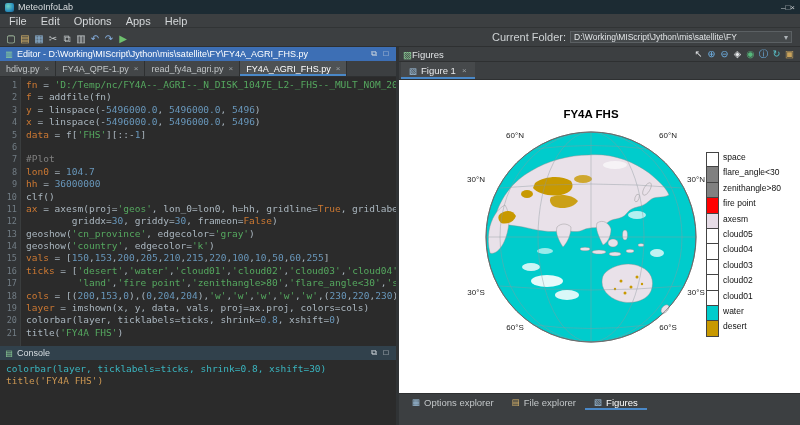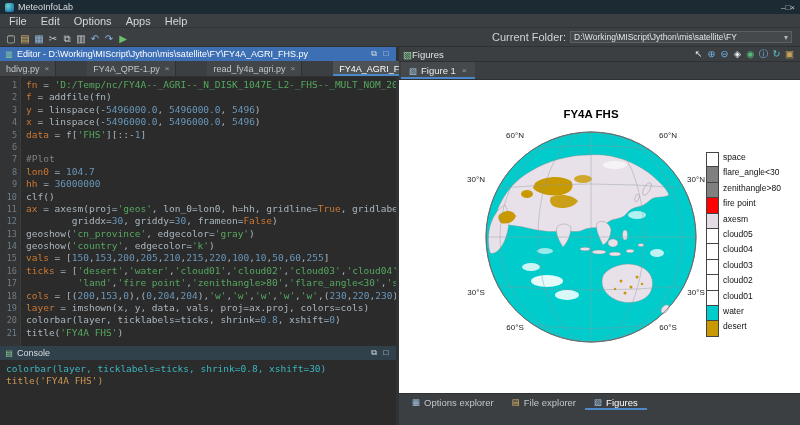--- a/index.html
+++ b/index.html
@@ -30,21 +30,21 @@
   .right-col { flex:1; display:flex; flex-direction:column; min-width:0; }
 
   
   .panel-header { flex:0 0 14px; display:flex; align-items:center; padding:0 4px; font-size:9px; color:#fff; }
   .editor-header { background:#3d6fb5; }
   .console-header { background:#31414c; color:#d6dde2; }
   .panel-header .ph-ic { font-size:8px; margin-right:3px; width:10px; text-align:center; }
   .panel-header .title-text { flex:1; white-space:nowrap; overflow:hidden; }
   .panel-header .hicons .icon { width:12px; font-size:8px; }
 
-  .editor-tabs { flex:0 0 16px; background:#3c3f41; display:flex; align-items:flex-end; border-bottom:1px solid #2e3031; font-size:9px;gap:31px; }
+  .editor-tabs { flex:0 0 16px; background:#3c3f41; display:flex; align-items:flex-end; border-bottom:1px solid #2e3031; font-size:9px; }
   .etab { height:15px; display:flex; align-items:center; padding:0 6px; color:#c2c6c8; background:#434648; border-right:1px solid #2e3031; white-space:nowrap; }
   .etab.active { background:#4e5254; color:#fff; box-shadow: inset 0 -2px 0 #4a88c7; }
   .etab .close { margin-left:5px; color:#9aa0a3; font-size:8px; }
 
   .code-wrap { flex:1; display:flex; min-height:0; background:#2b2b2b; overflow:hidden; font-family:"DejaVu Sans Mono", monospace; font-size:9.5px; }
   .gutter { flex:0 0 21px; background:#313335; color:#727d85; text-align:right; padding:2px 3px 0 0; border-right:1px solid #3a3d3e; }
   .gutter div { height:12.4px; line-height:12.4px; font-size:8.5px; }
   .code-area { flex:1; padding:2px 0 0 5px; overflow:hidden; white-space:pre; }
   .code-line { height:12.4px; line-height:12.4px; white-space:pre; }
   .tk-p{color:#aab6bf} .tk-k{color:#cc7832} .tk-s{color:#55a85f} .tk-n{color:#6897bb} .tk-c{color:#808080}

